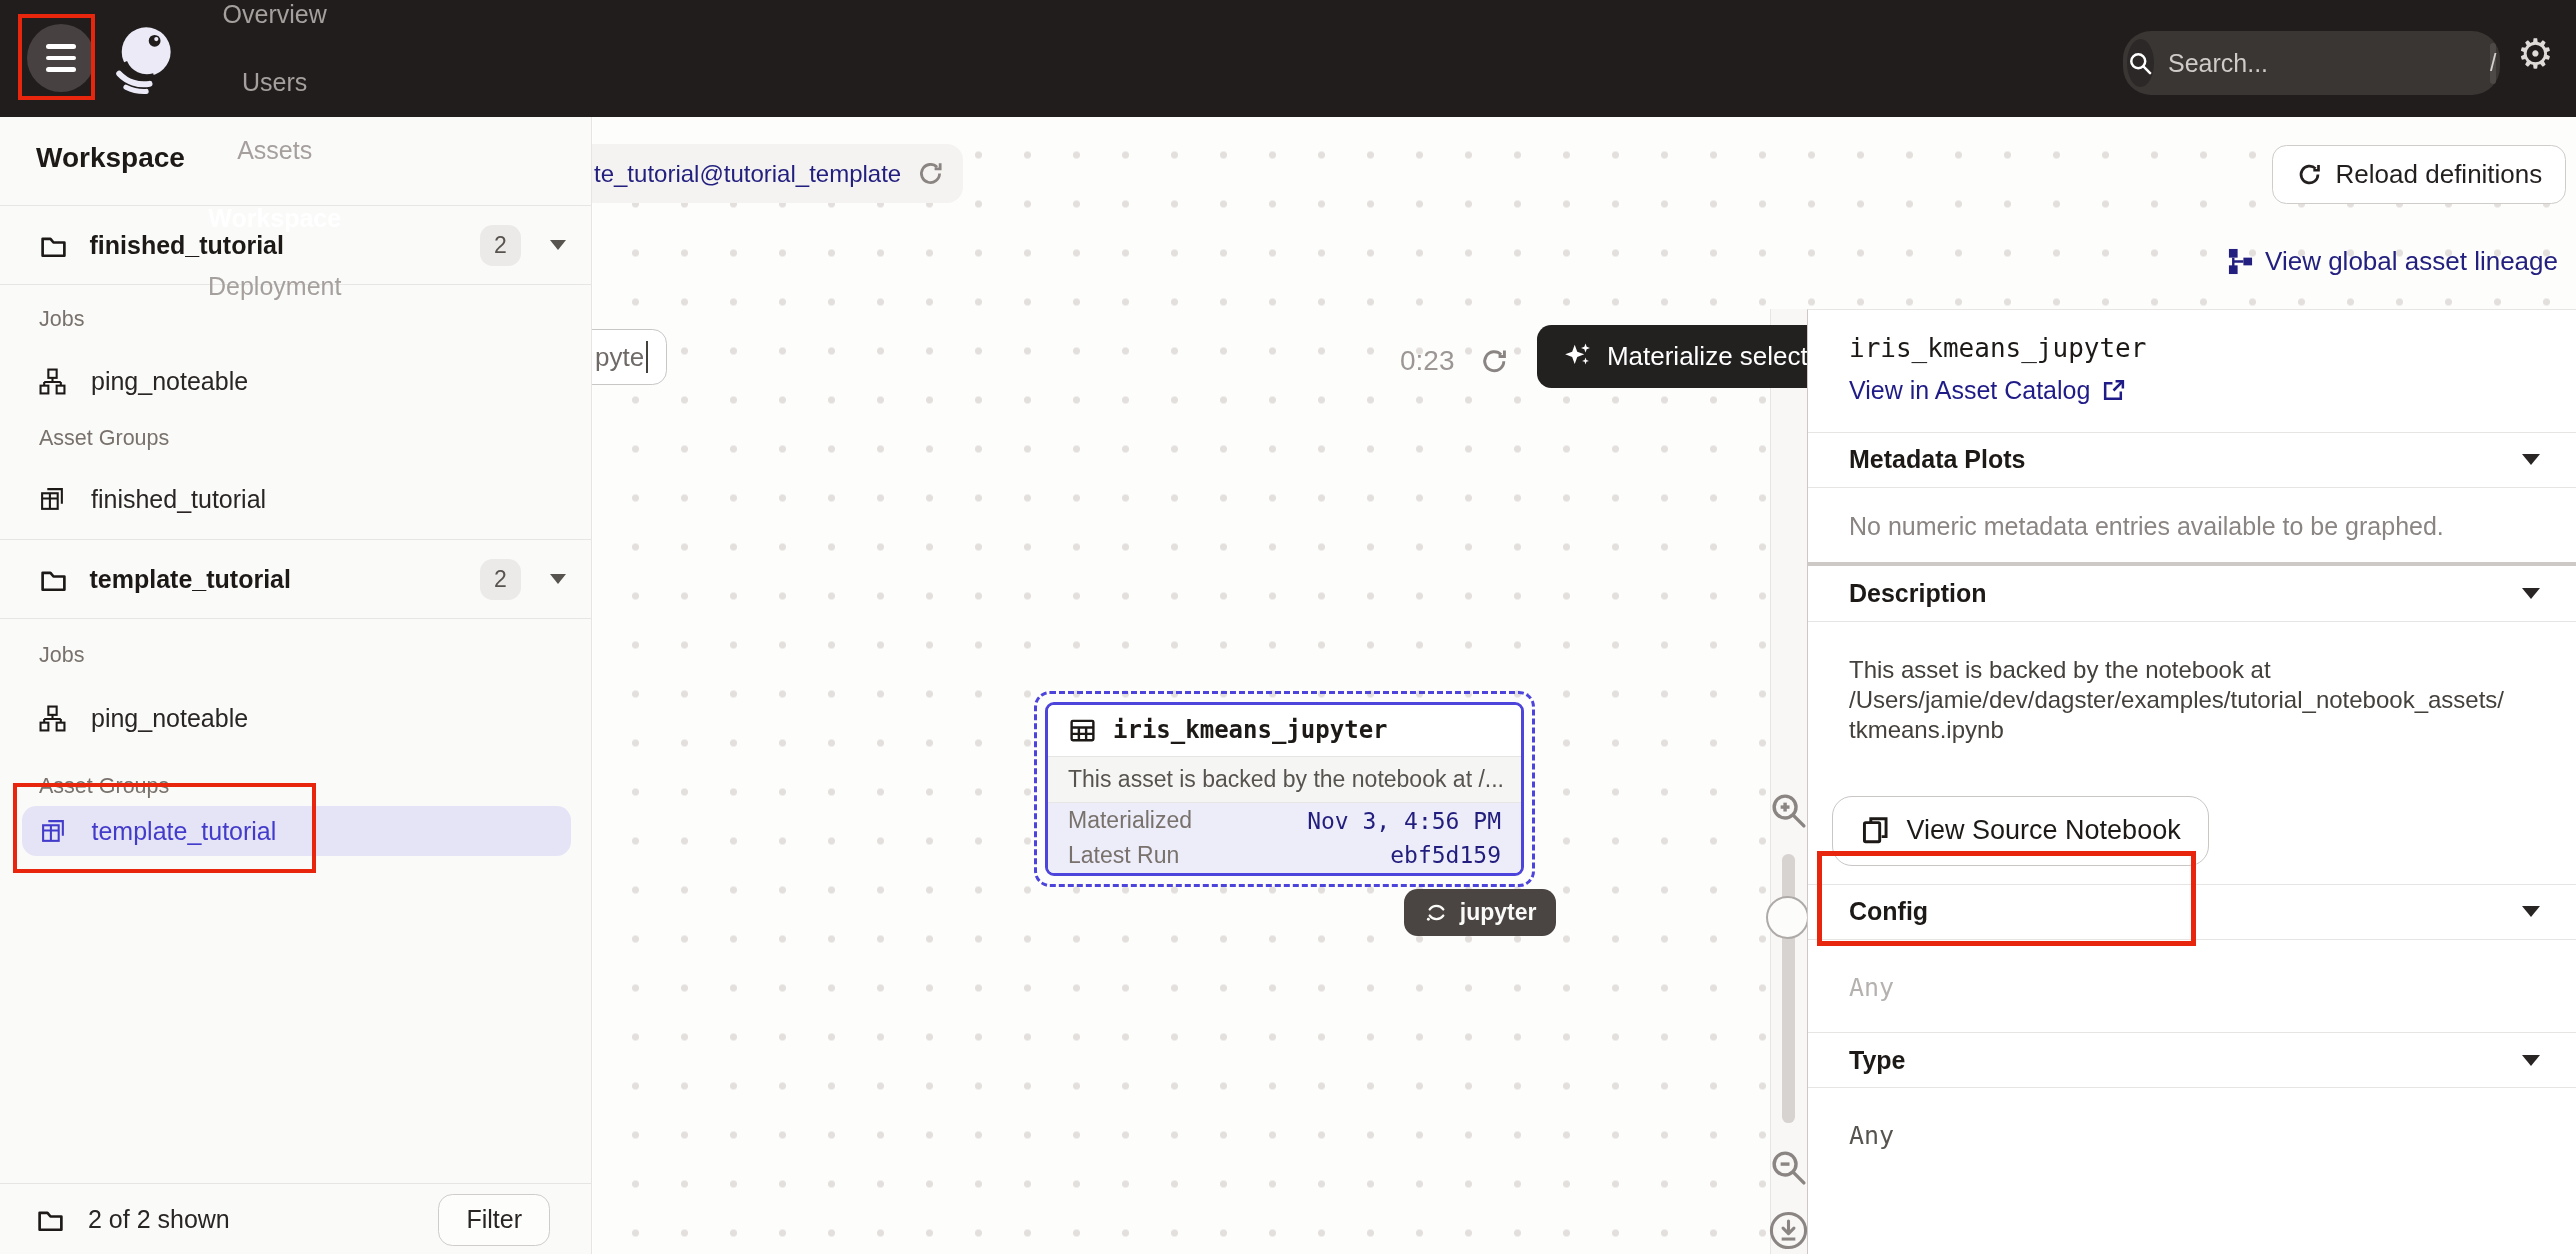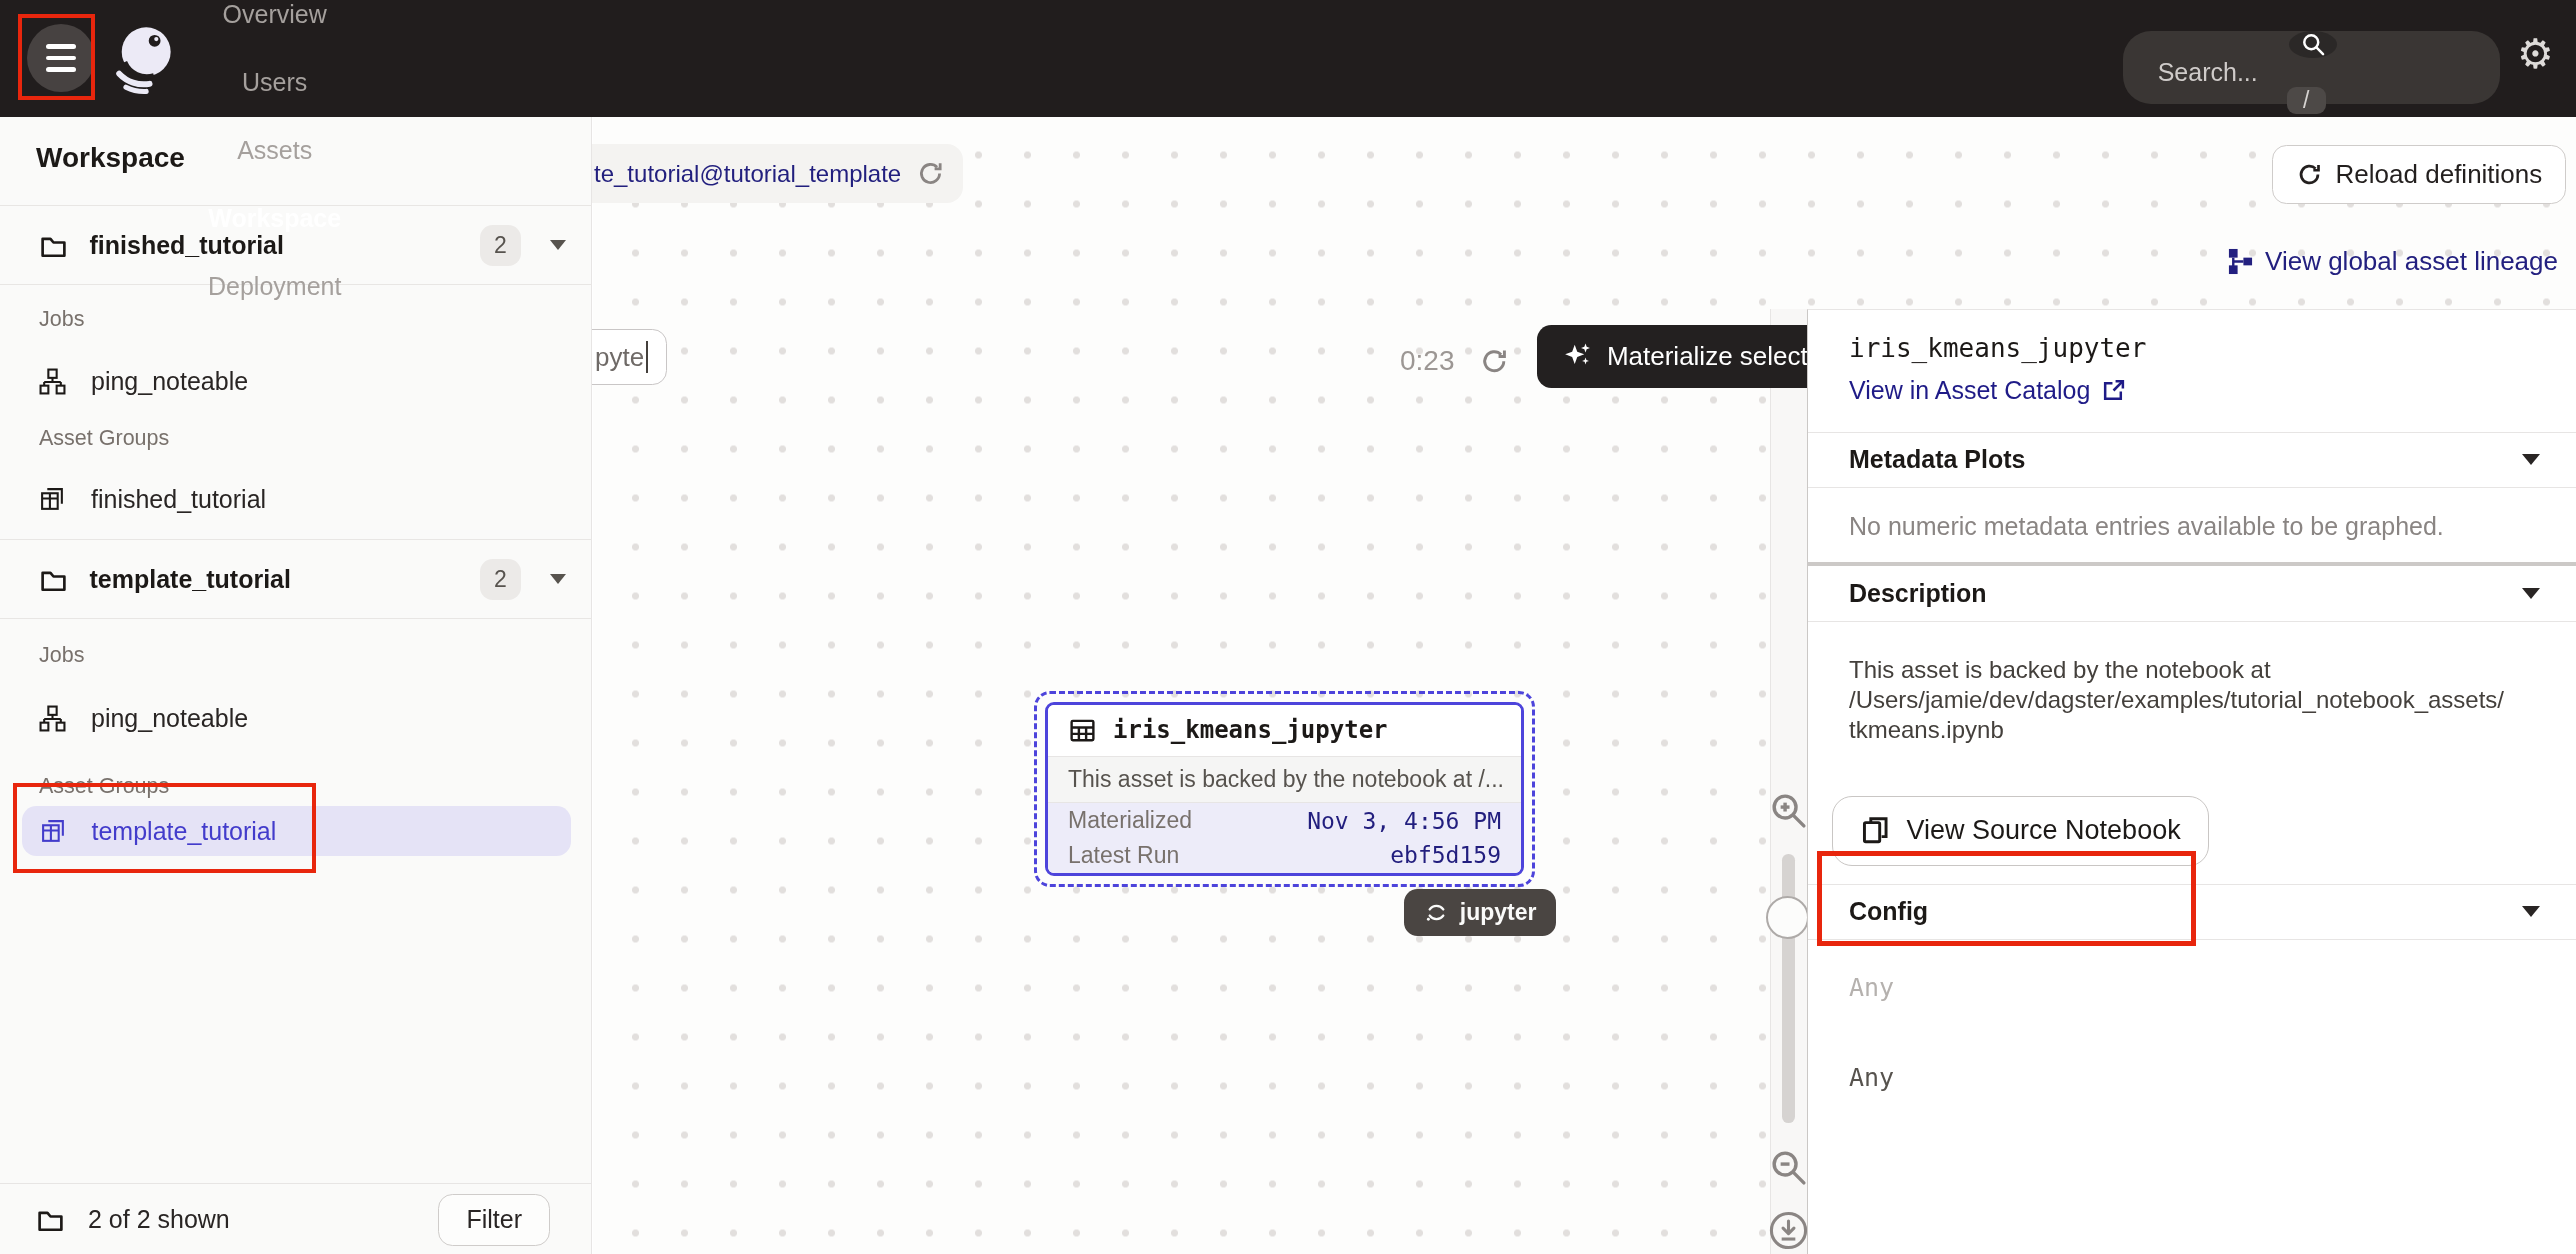--- a/index.html
+++ b/index.html
@@ -8,21 +8,21 @@
   .mono { font-family:"DejaVu Sans Mono", monospace; }
 
   
   .topnav { position:absolute; left:0; top:0; width:2576px; height:117px; background:#211D1D; display:flex; align-items:center; z-index:25; }
   .hamburger-btn { position:absolute; left:27px; top:24px; width:68px; height:68px; border-radius:50%; background:#474241; display:flex; flex-direction:column; justify-content:center; align-items:center; gap:7.2px; cursor:pointer; }
   .hamburger-btn span { display:block; width:30.5px; height:4.5px; border-radius:2.7px; background:#fff; }
   .nav-logo { position:absolute; left:104px; top:18px; width:81px; height:81px; }
   .nav-links { position:absolute; left:208px; top:0; height:117px; display:flex; align-items:center; gap:39px;flex-direction:column; }
   .nav-link { font-size:25px; font-weight:500; color:#A5A09D; cursor:pointer; }
   .nav-link.active { color:#FFFFFF; font-weight:600; }
-  .search-pill { position:absolute; left:2123px; top:31px; width:377px; height:73px; border-radius:28px; background:#3A3634; display:flex; align-items:center;flex-direction:column; }
+  .search-pill { position:absolute; left:2123px; top:31px; width:377px; height:64px; border-radius:28px; background:#3A3634; display:flex; align-items:center; }
   .search-circle { width:48px; height:48px; margin-left:3.6px; border-radius:50%; background:#2B2827; display:flex; align-items:center; justify-content:center; }
   .search-input { flex:1; background:transparent; border:none; outline:none; font-size:25px; color:#E7E5E4; padding-left:14.4px; font-family:"Liberation Sans",sans-serif; }
   .search-input::placeholder { color:#CFCBC9; }
   .slash-badge { width:39px; height:41px; margin-right:10.8px; border-radius:9px; background:#4D4947; color:#D6D3D1; font-size:23px; display:flex; align-items:center; justify-content:center; }
   .gear { position:absolute; left:2517px; top:34px; font-size:41px; color:#DEDBD9; cursor:pointer; line-height:1; }
 
   
   .sidebar { position:absolute; left:0; top:117px; width:592px; height:1138px; background:#FAFAF9; border-right:0.9px solid #E7E5E4; z-index:20; }
   .sb-title { position:absolute; left:36px; top:25px; font-size:28px; font-weight:600; color:#1C1917; }
   .sb-div { position:absolute; left:0; width:592px; border-top:0.9px solid #E8E6E4; }
@@ -347,19 +347,23 @@
       </svg>
     <span>View Source Notebook</span>
   </button>
 
   <div class="sec">
     <span class="lb">Config</span>
     <span class="tri-d"></span>
   </div>
   <div class="cfg-val mono" style="color:#B5B1AE;">Any</div>
 
+  <div class="sec">
+    <span class="lb">Type</span>
+    <span class="tri-d"></span>
+  </div>
   <div class="cfg-val mono" style="color:#57534E;">Any</div>
 </div>
 
 <div class="red-box" style="left:18px; top:14.4px; width:77px; height:86px;"></div>
 <div class="red-box" style="left:12.6px; top:783px; width:303px; height:90px;"></div>
 <div class="red-box" style="left:1817px; top:851px; width:379px; height:95px; border-width:5.4px;"></div>
 
 
 </body></html>

